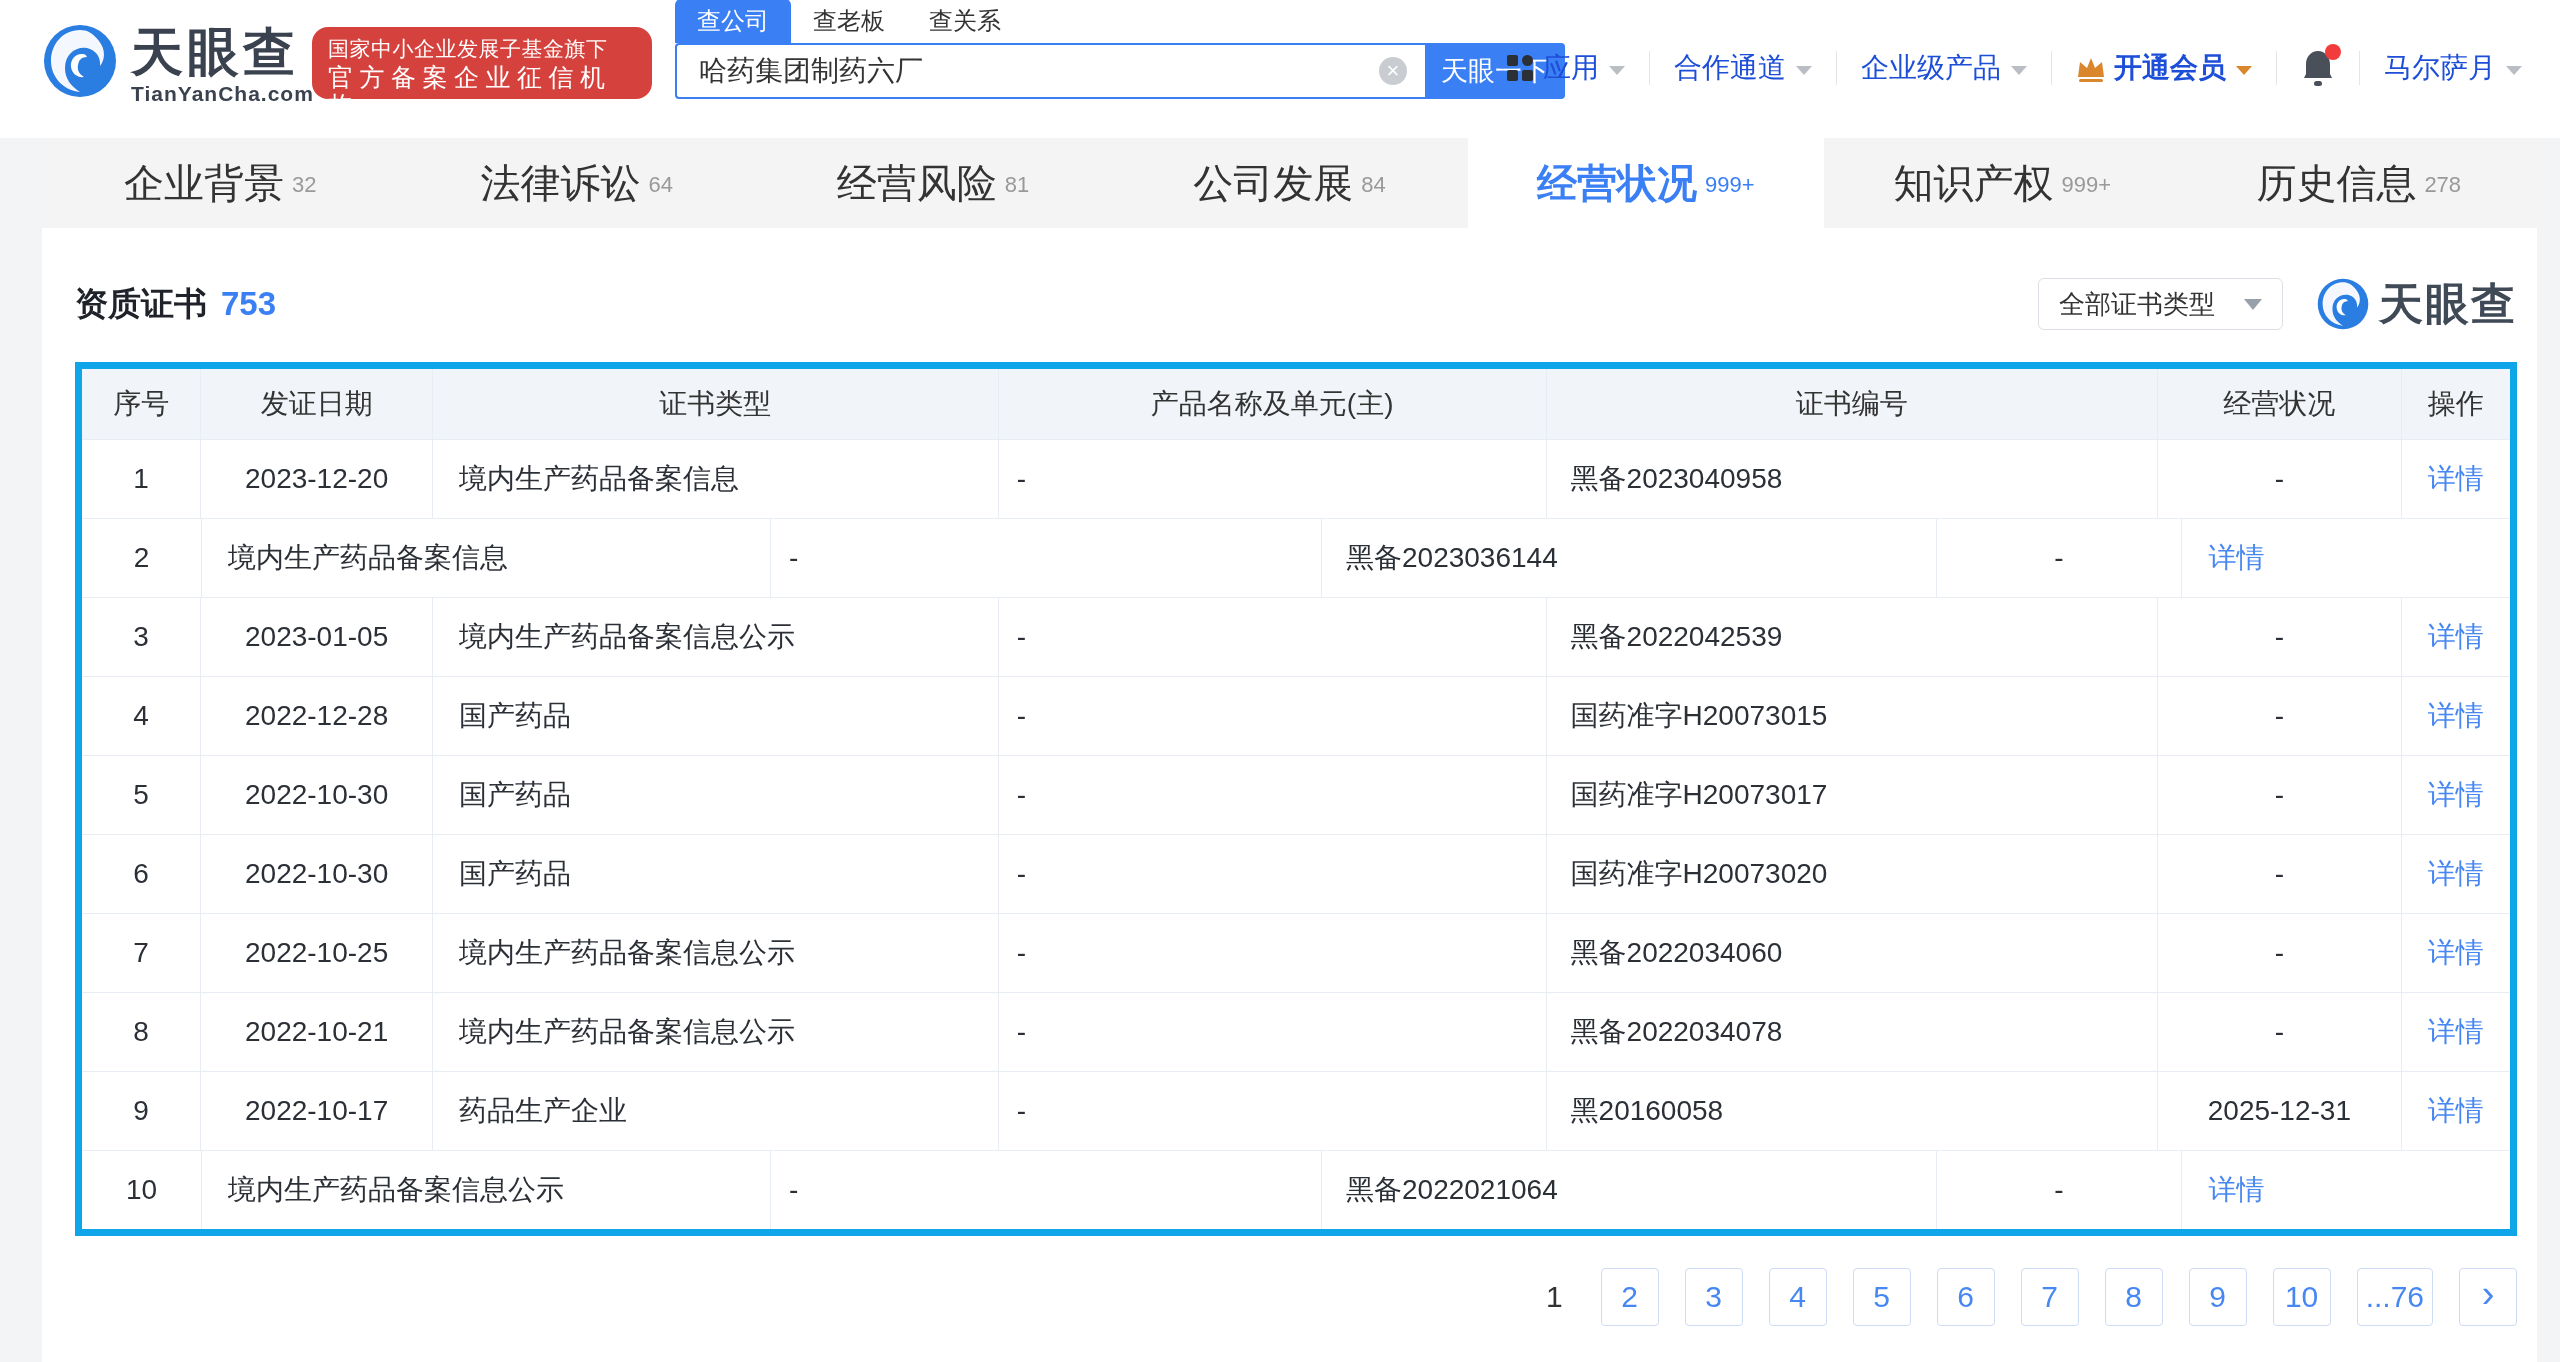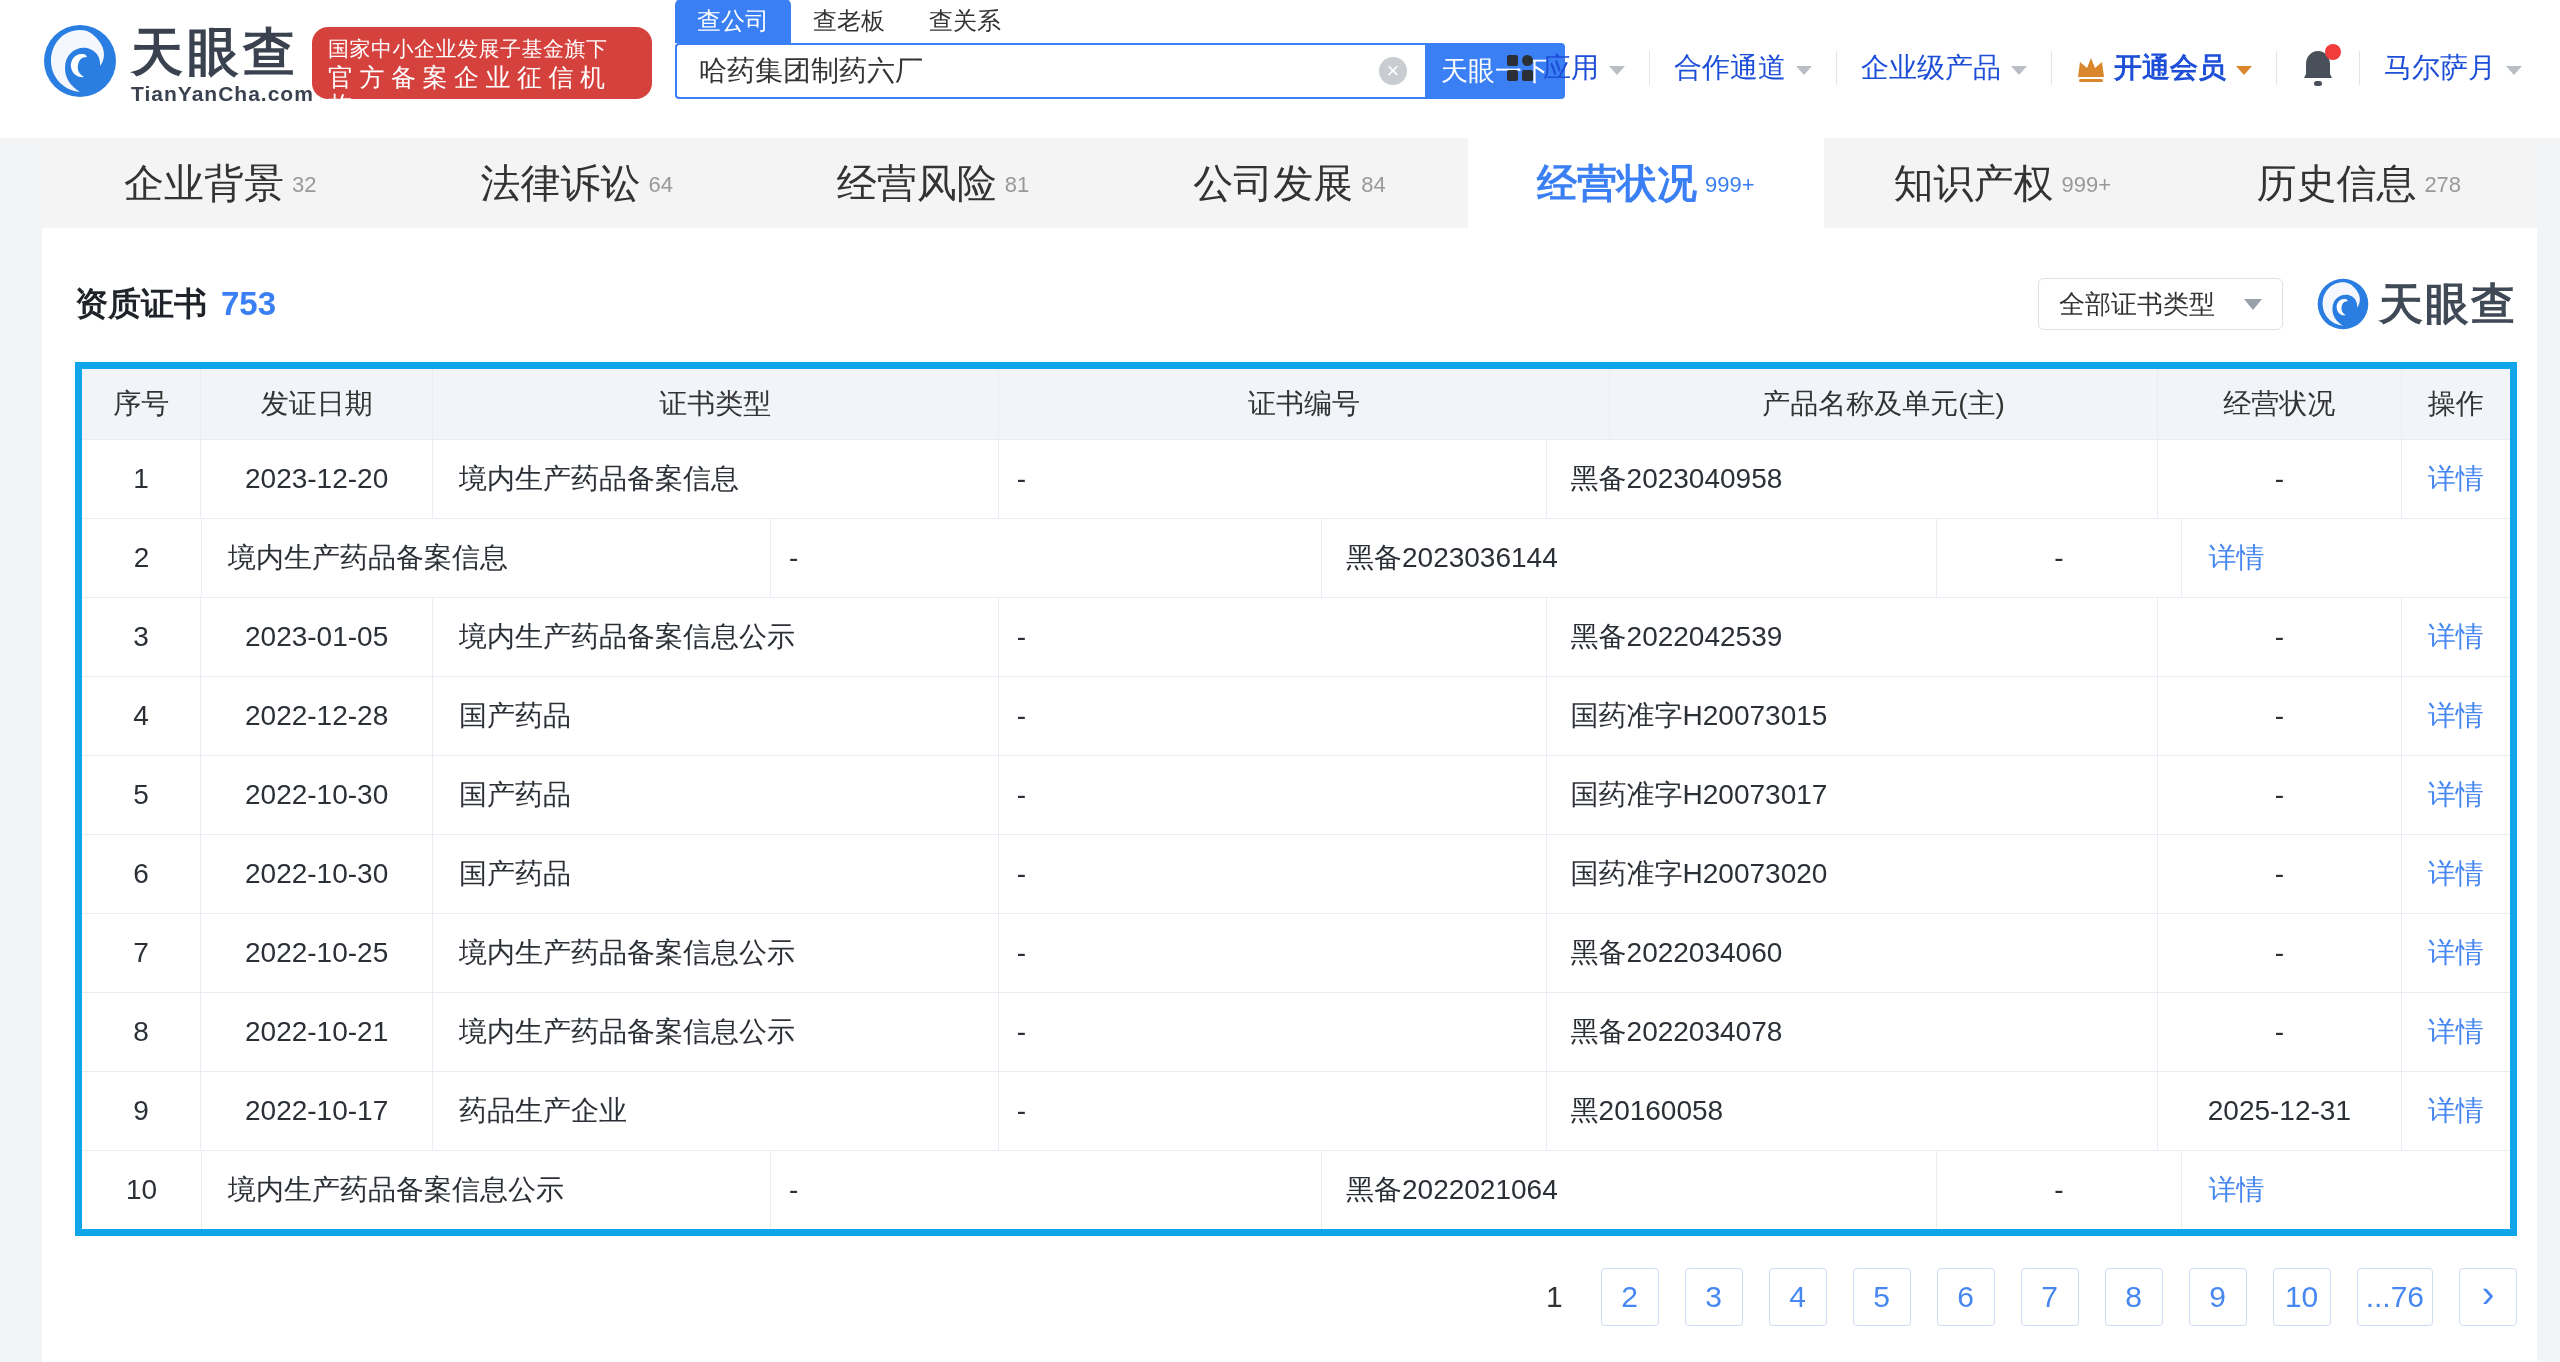--- a/index.html
+++ b/index.html
@@ -229,22 +229,22 @@
           <span class="wm-text">天眼查</span>
         </div>
       </div>
     </div>
 
     <div class="table">
       <div class="thead">
           <div class="th c0">序号</div>
           <div class="th c1">发证日期</div>
           <div class="th c2">证书类型</div>
+          <div class="th c3">产品名称及单元(主)</div>
           <div class="th c4">证书编号</div>
-          <div class="th c3">产品名称及单元(主)</div>
           <div class="th c5">经营状况</div>
           <div class="th c6">操作</div>
         </div>
       <div>
           <div class="tr">
             <div class="td c0">1</div>
             <div class="td c1">2023-12-20</div>
             <div class="td c2">境内生产药品备案信息</div>
             <div class="td c3">-</div>
             <div class="td c4">黑备2023040958</div>

